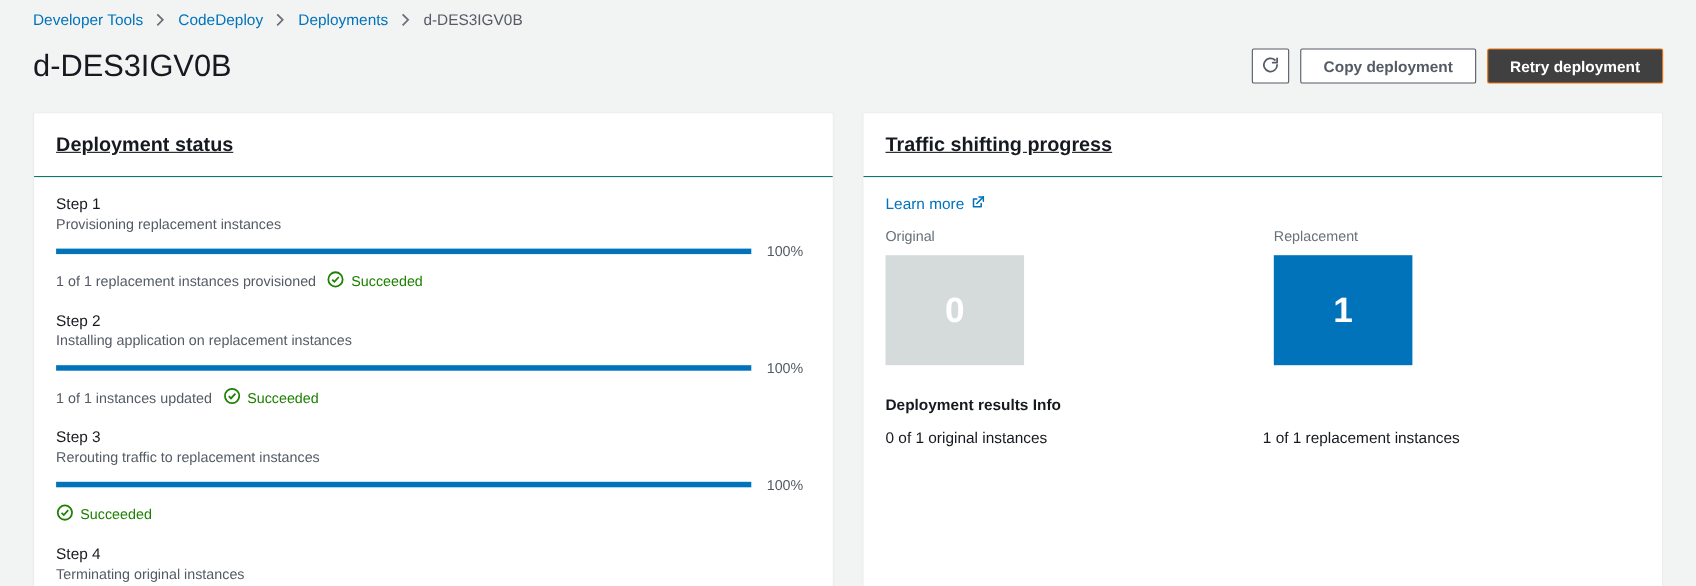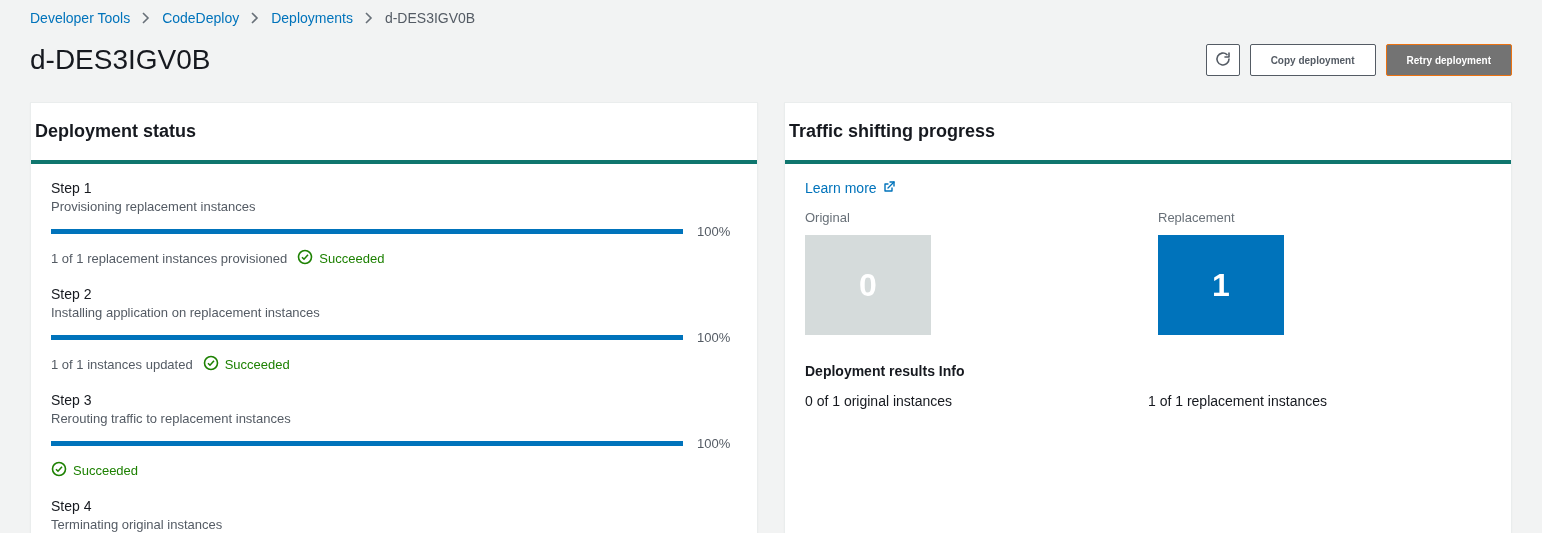--- a/index.html
+++ b/index.html
@@ -45,44 +45,45 @@
     display: inline-flex;
     align-items: center;
     justify-content: center;
     height: 32px;
     padding: 0 20px;
     border: 1px solid #545b64;
     background: #fff;
     color: #545b64;
     font-weight: 700;
     cursor: pointer;
-    font-size: 10px;
+    font-size: 14px;
     border-radius: 2px;
   }
   .btn-icon {
     width: 34px;
     padding: 0;
   }
   .btn-icon svg { width: 16px; height: 16px; }
   .btn-primary {
-    background: #737373;
+    background: #404040;
     border-color: #ec7211;
     color: #fff;
   }
 
   
   .panels { display: grid; grid-template-columns: 1fr 1fr; gap: 26px; }
   .panel {
     background: #fff;
     border: 1px solid #eaeded;
     box-shadow: 0 1px 1px rgba(0,0,0,0.05);
   }
   .panel-header {
-    padding: 18px 4px;
-    border-bottom: 4px solid #0f766e;
+    padding: 18px 20px;
+    border-bottom: 1px solid #0f766e;
+    text-decoration: underline;
   }
   .panel-header h2 {
     font-size: 18px;
     font-weight: 700;
     color: #16191f;
   }
   .panel-body { padding: 16px 20px 20px 20px; }
 
   
   .step { margin-bottom: 18px; }

